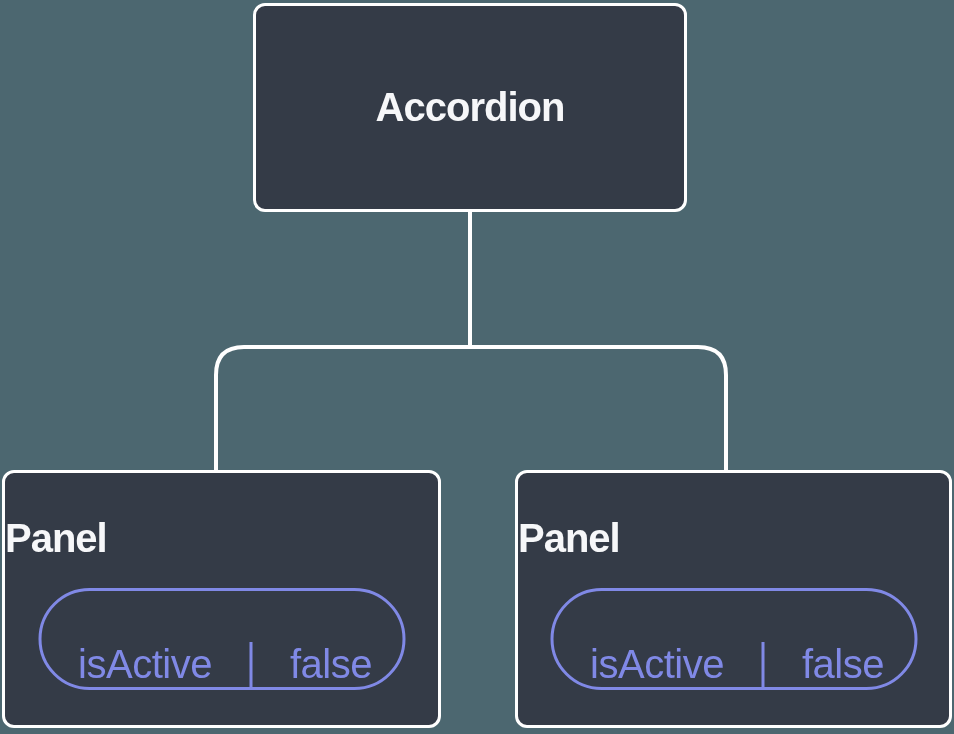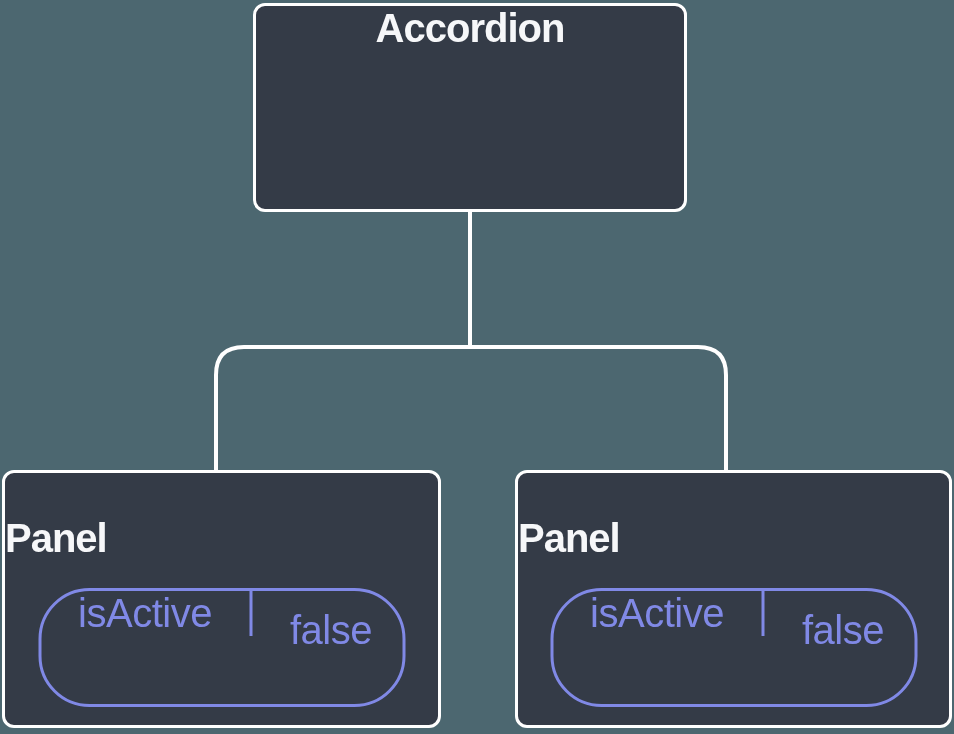--- a/index.html
+++ b/index.html
@@ -44,45 +44,45 @@
     color: var(--node-text);
     font-size: 40px;
     font-weight: 600;
     letter-spacing: -1px;
     white-space: nowrap;
   }
   .node-root {
     left: 253px; top: 3px;
     width: 434px; height: 209px;
     display: flex;
-    align-items: flex-start;
+    align-items: center;
     justify-content: center;
   }
   .node-panel {
     top: 470px;
     width: 439px; height: 258px;
   }
   .node-panel-left  { left: 2px; }
   .node-panel-right { left: 515px; width: 437px; }
   .panel-title {
     position: absolute;
     top: 39px; left: 0;
     width: 100%;
     line-height: 52px;
   }
   .state-pill {
     position: absolute;
     top: 115px;
     left: 50%;
     transform: translateX(-50%);
-    width: 367px; height: 119px;
+    width: 367px; height: 102px;
     border: 3px solid var(--accent);
     border-radius: 51px;
     display: flex;
-    align-items: flex-start;
+    align-items: flex-end;
     overflow: hidden;
     gap: 8px;
   }
   .pill-cell {
     display: flex;
     align-items: center;
     justify-content: center;
     color: var(--accent);
     font-size: 40px;
     font-weight: 400;

